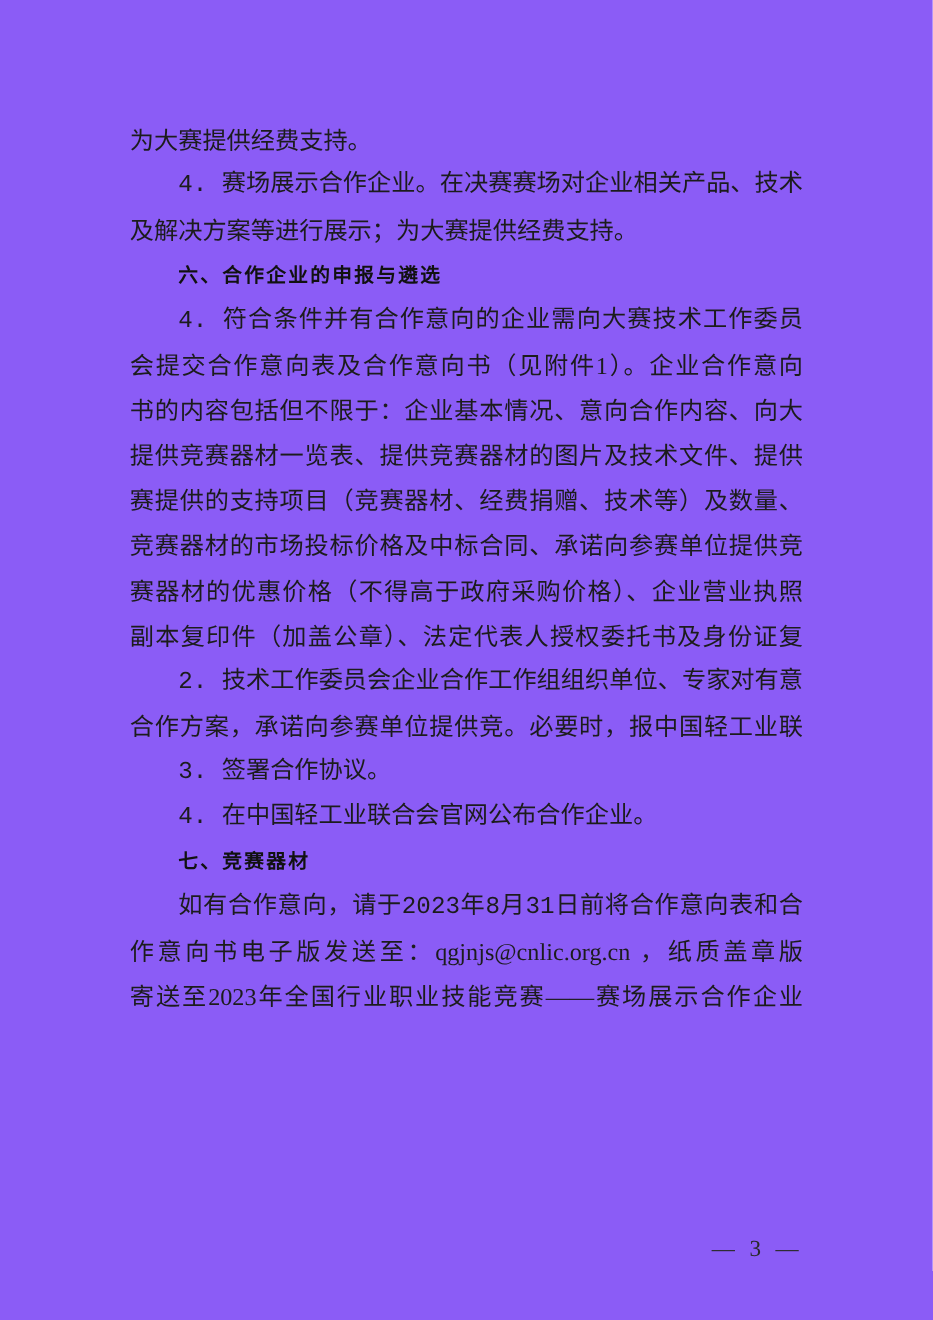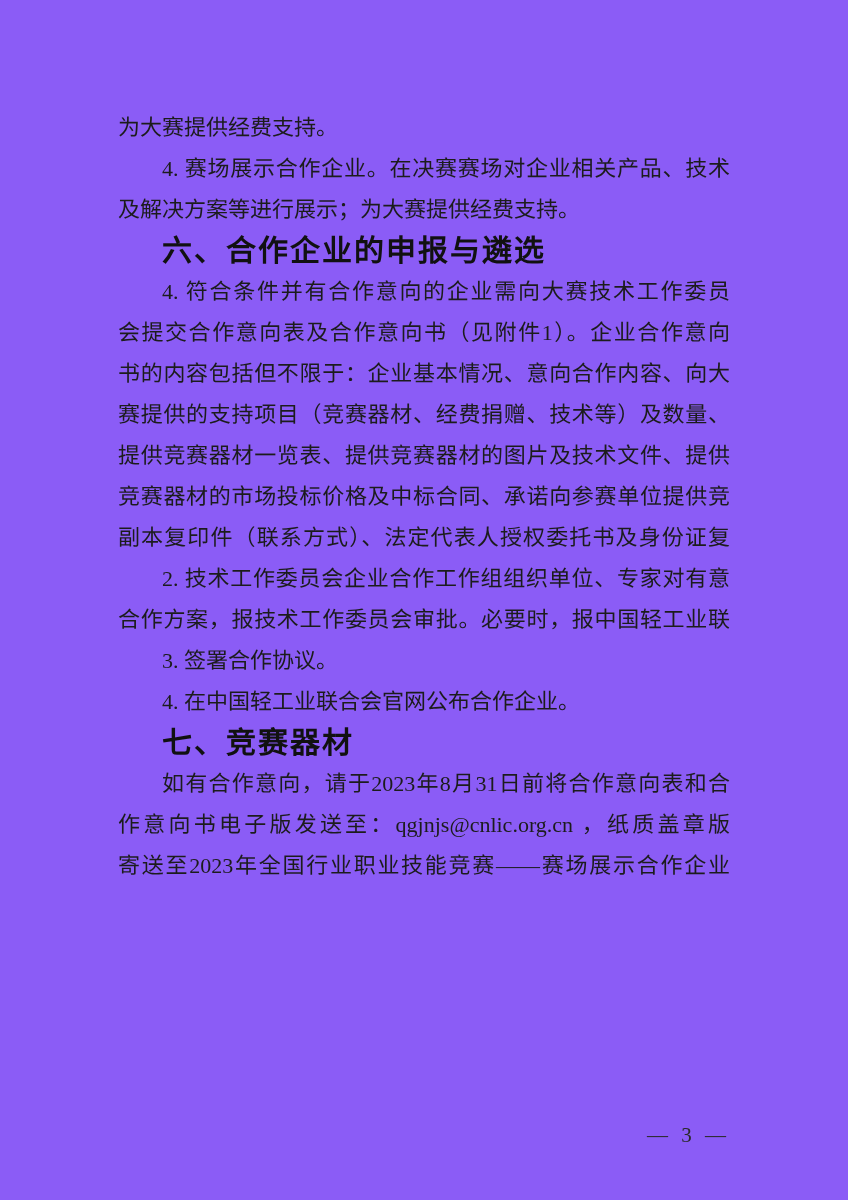--- a/index.html
+++ b/index.html
@@ -33,26 +33,27 @@
   
   .line.jx {
     white-space: normal;
     text-align: justify;
     text-align-last: justify;
     -moz-text-align-last: justify;
   }
   
   .line.ind {
     padding-left: 44px;
+    font-family: Liberation Mono, monospace;
   }
   
   .line.hd {
     font-family: Liberation Serif, serif;
     font-weight: bold;
-    font-size: 30px;
+    font-size: 18px;
     letter-spacing: 2px;
     color: #111111;
   }
   .page-footer {
     position: absolute;
     left: 118px;
     top: 1123px;
     width: 612px;
     text-align: right;
     font-size: 21px;
@@ -67,26 +68,27 @@
 <div class="page">
   <div class="doc-body">
 
   <div class="line">为大赛提供经费支持。</div>
       <div class="line jx ind">4. 赛场展示合作企业。在决赛赛场对企业相关产品、技术</div>
       <div class="line">及解决方案等进行展示；为大赛提供经费支持。</div>
       <div class="line ind hd">六、合作企业的申报与遴选</div>
       <div class="line jx ind">4. 符合条件并有合作意向的企业需向大赛技术工作委员</div>
       <div class="line jx">会提交合作意向表及合作意向书（见附件1）。企业合作意向</div>
       <div class="line jx">书的内容包括但不限于：企业基本情况、意向合作内容、向大</div>
+      <div class="line jx">提供竞赛器材一览表、提供竞赛器材的图片及技术文件、提供</div>
       <div class="line jx">赛提供的支持项目（竞赛器材、经费捐赠、技术等）及数量、</div>
-      <div class="line jx">提供竞赛器材一览表、提供竞赛器材的图片及技术文件、提供</div>
       <div class="line jx">竞赛器材的市场投标价格及中标合同、承诺向参赛单位提供竞</div>
-      <div class="line jx">副本复印件（联系方式）、法定代表人授权委托书及身份证复</div>
+      <div class="line jx">赛器材的优惠价格（不得高于政府采购价格）、企业营业执照</div>
+      <div class="line jx">副本复印件（加盖公章）、法定代表人授权委托书及身份证复</div>
       <div class="line jx ind">2. 技术工作委员会企业合作工作组组织单位、专家对有意</div>
-      <div class="line jx">合作方案，报技术工作委员会审批。必要时，报中国轻工业联</div>
+      <div class="line jx">合作方案，承诺向参赛单位提供竞。必要时，报中国轻工业联</div>
       <div class="line ind">3. 签署合作协议。</div>
       <div class="line ind">4. 在中国轻工业联合会官网公布合作企业。</div>
       <div class="line ind hd">七、竞赛器材</div>
       <div class="line jx ind">如有合作意向，请于2023年8月31日前将合作意向表和合</div>
       <div class="line jx">作意向书电子版发送至：qgjnjs@cnlic.org.cn ，纸质盖章版</div>
       <div class="line jx">寄送至2023年全国行业职业技能竞赛——赛场展示合作企业</div>
     </div>
   <div class="page-footer">— 3 —</div>
 </div>
 

